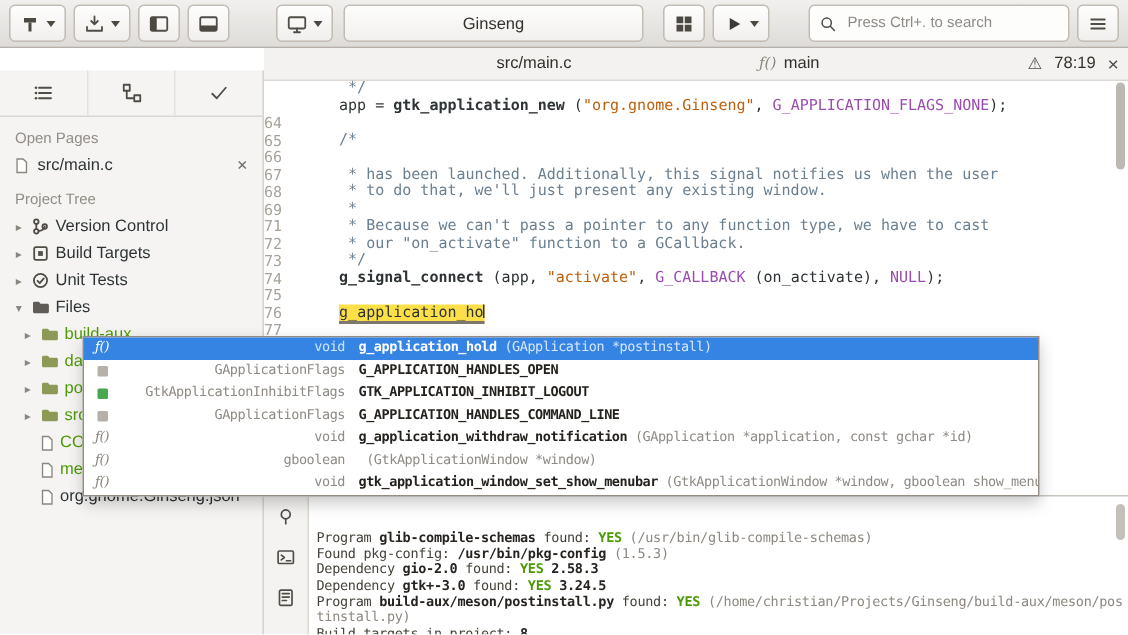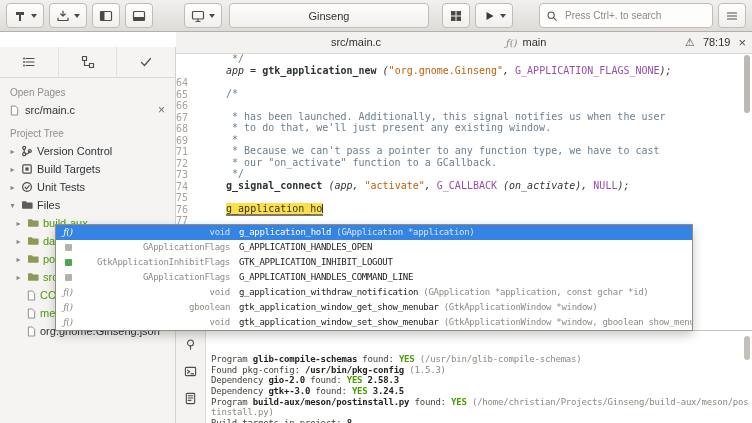--- a/index.html
+++ b/index.html
@@ -47,39 +47,39 @@
   .warn{font-size:11px;color:#514d47;}
   .close-x{font-size:13px;color:#514d47;}
 
   .code{position:absolute;left:0;top:22px;right:0;bottom:0;overflow:hidden;}
   .cline{display:flex;height:11.5px;font:10px/11.5px "DejaVu Sans Mono",monospace;}
   .ln{width:32px;flex:none;box-sizing:border-box;display:flex;justify-content:flex-start;align-items:center;gap:3px;
       padding-right:7px;color:#a9a29a;background:#f8f7f6;border-right:1px solid #eceae7;margin-top:30px;}
   .cline.current .ln{color:#57534e;background:#f9a8d4;font-weight:bold;}
   .ln-dot{width:6px;height:6px;border-radius:50%;background:#cdc7c0;border:1px solid #97918a;box-sizing:border-box;}
   .ct{white-space:pre;padding-left:6px;}
-  .sp{color:#2e3436;font-style:italic;}
+  .sp{color:#2e3436;}
   .sc{color:#6a7f8f;}
   .ss{color:#bf5e0a;}
   .sk{color:#9a4dae;text-align:center;}
   .sf{color:#2e3436;font-weight:bold;}
   .su{color:#2e3436;background:#fde047;border-bottom:2px solid #7d786f;}
   .su::after{content:"";display:inline-block;width:0;height:9px;border-right:1.2px solid #2e3436;vertical-align:-1px;}
   .vscroll{position:absolute;right:2px;top:55px;width:6px;height:58px;background:#bdb8b2;border-radius:3px;z-index:6;}
 
   
   .popup{position:absolute;left:55px;top:224px;width:636px;z-index:50;background:#fff;
     border:1px solid #928c85;box-shadow:0 4px 10px rgba(0,0,0,.22);}
   .comp-row{display:flex;align-items:center;height:15px;font:9px/15px "DejaVu Sans Mono",monospace;
     letter-spacing:-0.3px;white-space:pre;overflow:hidden;}
   .comp-ico{width:24px;flex:none;display:flex;align-items:center;justify-content:center;
     color:#8a857e;font-style:italic;font-family:"DejaVu Serif",serif;font-size:9px;}
   .cube{width:7px;height:7px;border-radius:1px;display:inline-block;}
   .comp-ret{width:150px;flex:none;text-align:right;padding-right:9px;color:#8f8a84;}
-  .comp-name{font-weight:normal;color:#25221e;}
+  .comp-name{font-weight:bold;color:#25221e;}
   .comp-params{color:#8f8a84;}
   .comp-row.selected{background:#3584e4;}
   .comp-row.selected .comp-ico{color:#fff;}
   .comp-row.selected .comp-ret{color:#cfe3fb;}
   .comp-row.selected .comp-name{color:#ffffff;}
   .comp-row.selected .comp-params{color:#d5e6fb;}
 
   
   .bottom{position:absolute;left:176px;top:330px;right:0;bottom:0;border-top:1px solid #c9c4be;background:#fff;display:flex;z-index:2;}
   .bstrip{width:29px;flex:none;background:#f4f3f1;border-right:1px solid #dbd7d2;
@@ -403,26 +403,26 @@
           <span>78</span>
         </span>
         <span class="ct"><span class="sp">  </span><span class="su">g_application_ho</span></span>
       </div>
     </div>
 </div>
 <div class="vscroll"></div>
 
 <div class="popup">
   <div id="completion-list">
-      <div class="comp-row selected"><span class="comp-ico">ƒ()</span><span class="comp-ret">void</span><span class="comp-name">g_application_hold</span><span class="comp-params"> (GApplication *application)</span></div>
+      <div class="comp-row selected"><span class="comp-ico">ƒ()</span><span class="comp-ret">void</span><span class="comp-name">g_application_hold</span><span class="comp-params"> (GApplication *postinstall)</span></div>
       <div class="comp-row"><span class="comp-ico"><span class="cube" style="background: rgb(181, 176, 169);"></span></span><span class="comp-ret">GApplicationFlags</span><span class="comp-name">G_APPLICATION_HANDLES_OPEN</span><span class="comp-params"></span></div>
       <div class="comp-row"><span class="comp-ico"><span class="cube" style="background: rgb(73, 166, 81);"></span></span><span class="comp-ret">GtkApplicationInhibitFlags</span><span class="comp-name">GTK_APPLICATION_INHIBIT_LOGOUT</span><span class="comp-params"></span></div>
       <div class="comp-row"><span class="comp-ico"><span class="cube" style="background: rgb(181, 176, 169);"></span></span><span class="comp-ret">GApplicationFlags</span><span class="comp-name">G_APPLICATION_HANDLES_COMMAND_LINE</span><span class="comp-params"></span></div>
       <div class="comp-row"><span class="comp-ico">ƒ()</span><span class="comp-ret">void</span><span class="comp-name">g_application_withdraw_notification</span><span class="comp-params"> (GApplication *application, const gchar *id)</span></div>
-      <div class="comp-row"><span class="comp-ico">ƒ()</span><span class="comp-ret">gboolean</span><span class="comp-name">gtk_application_window_get_show_menubar</span><span class="comp-params"> (GtkApplicationWindow *window)</span></div>
+      <div class="comp-row"><span class="comp-ico">ƒ()</span><span class="comp-ret">gboolean</span><span class="comp-params"> (GtkApplicationWindow *window)</span></div>
       <div class="comp-row"><span class="comp-ico">ƒ()</span><span class="comp-ret">void</span><span class="comp-name">gtk_application_window_set_show_menubar</span><span class="comp-params"> (GtkApplicationWindow *window, gboolean show_menubar)</span></div>
     </div>
 </div>
 
 <div class="bottom">
   <div class="bstrip">
     <div>
       <svg width="13" height="13" viewBox="0 0 14 14">
         <circle class="stroke" cx="7" cy="5.3" r="3.2"></circle>
           <path class="stroke" d="M7 8.5V12"></path>

